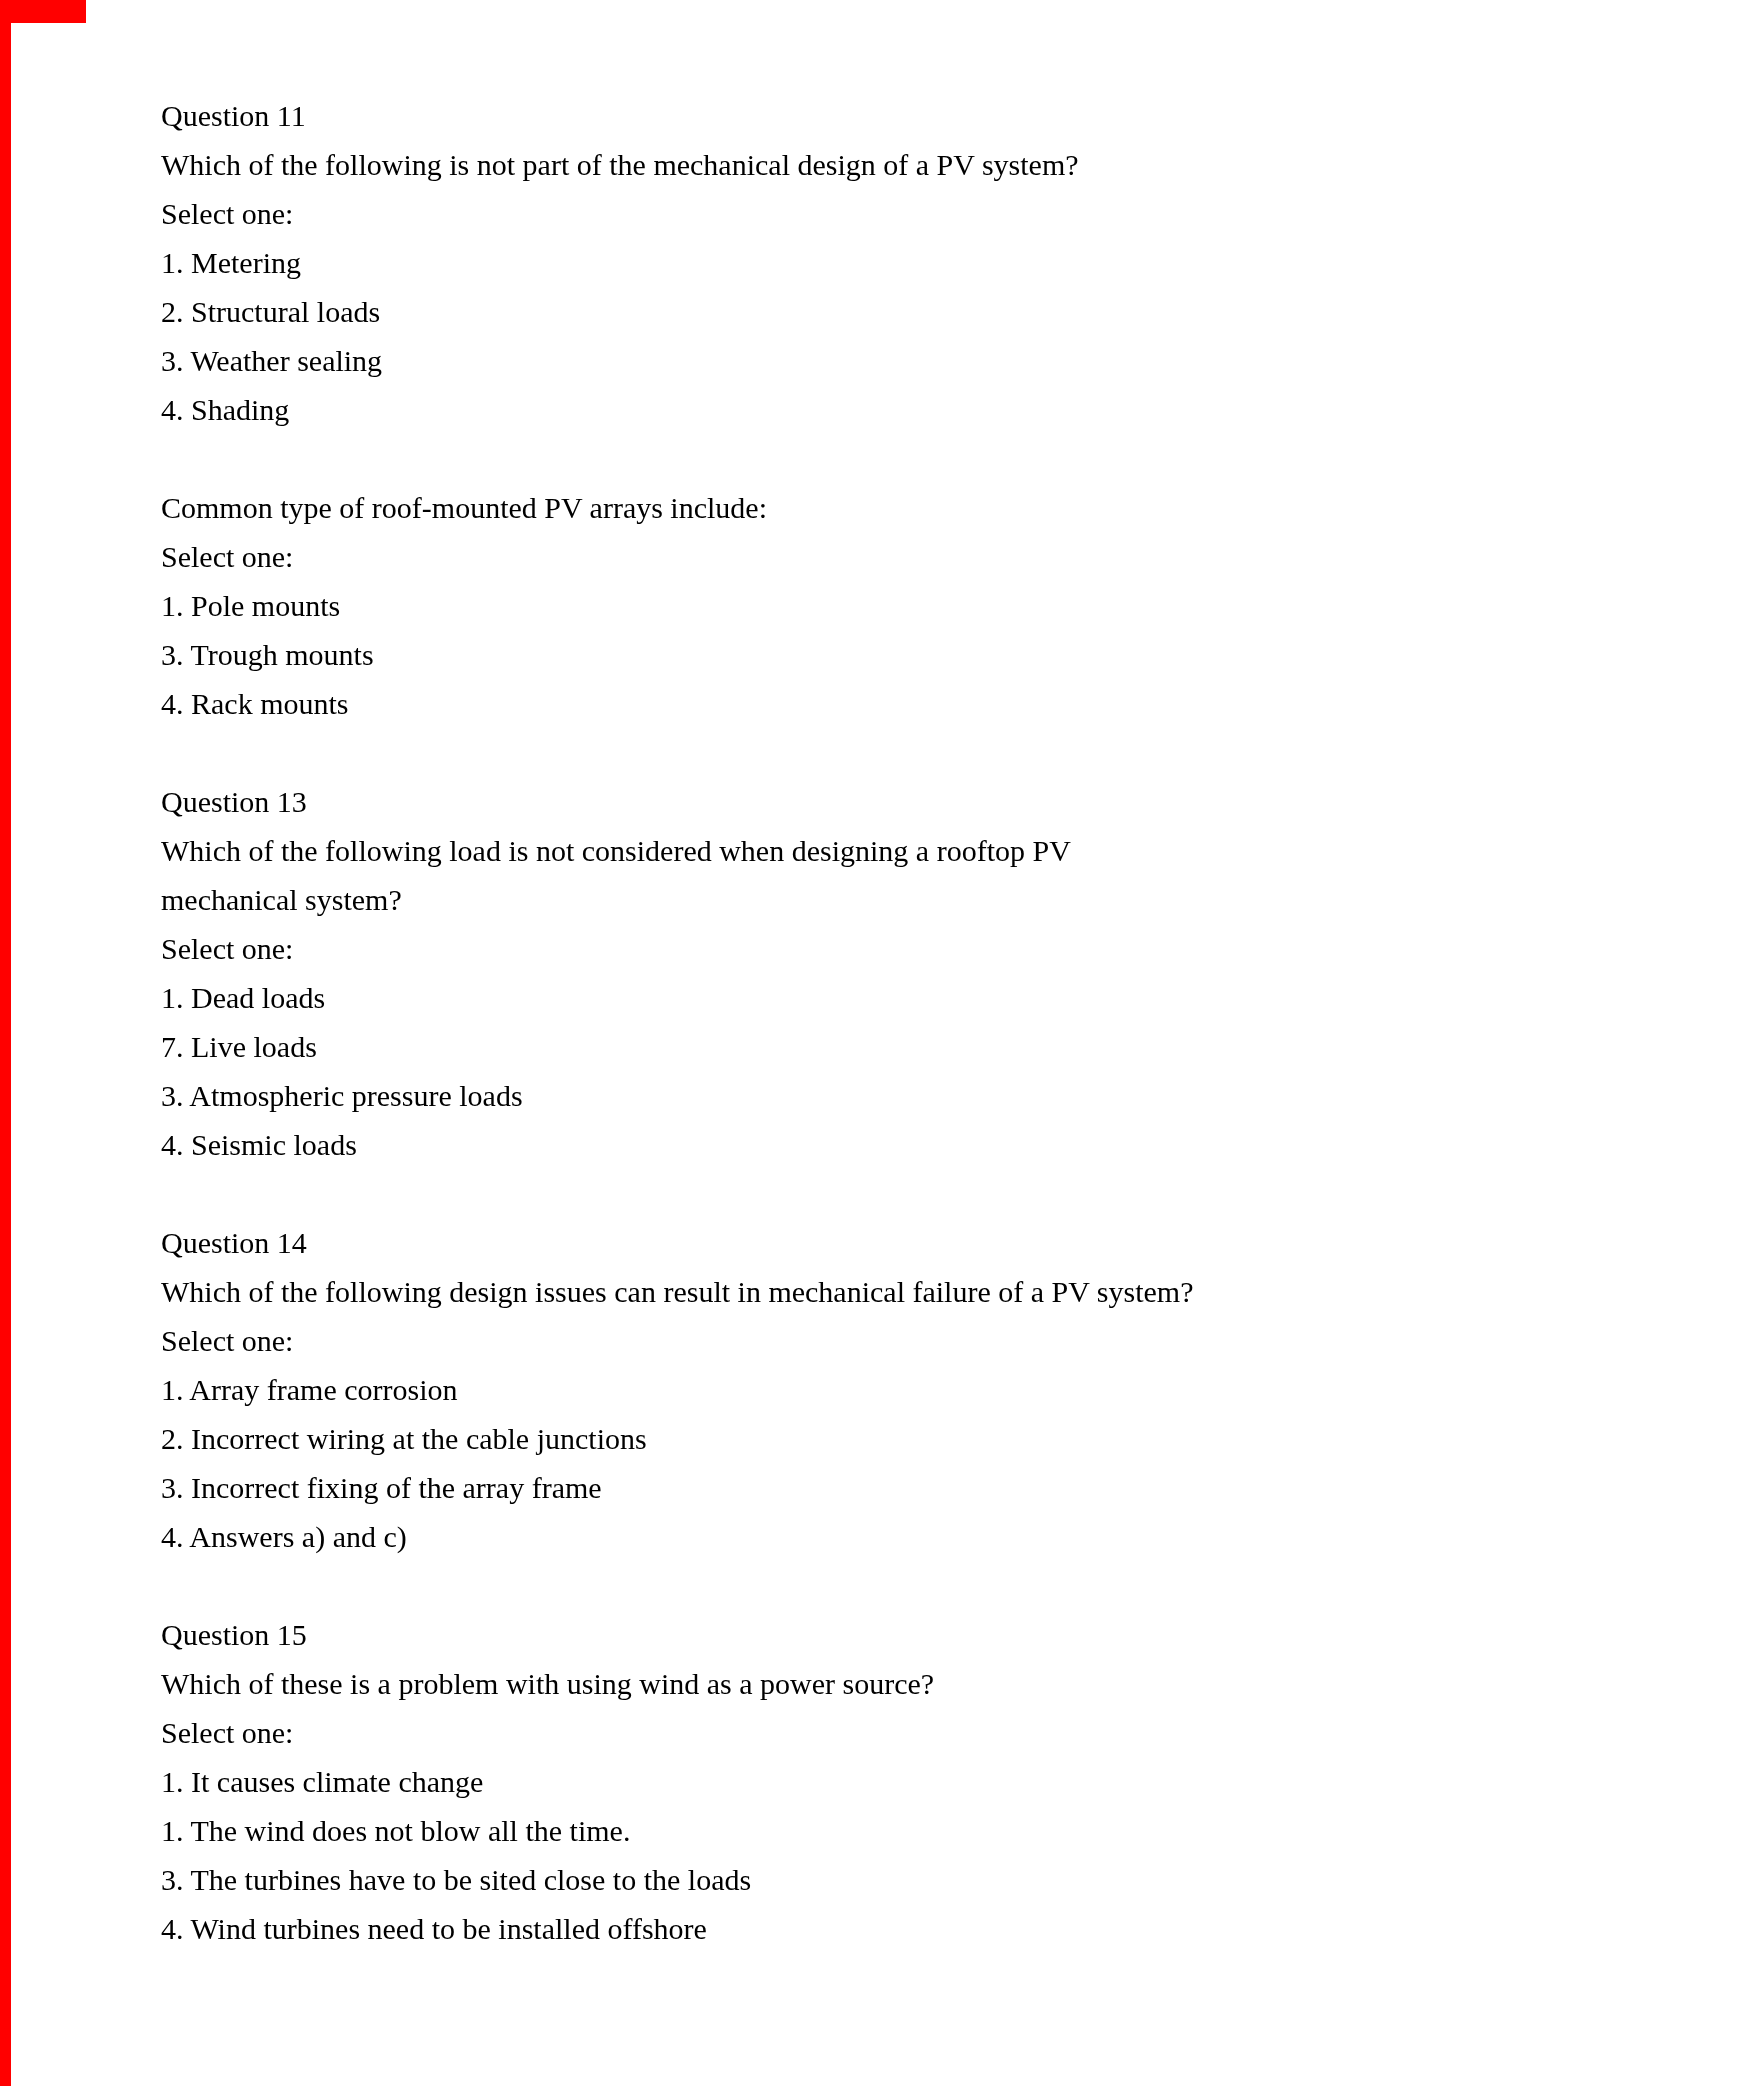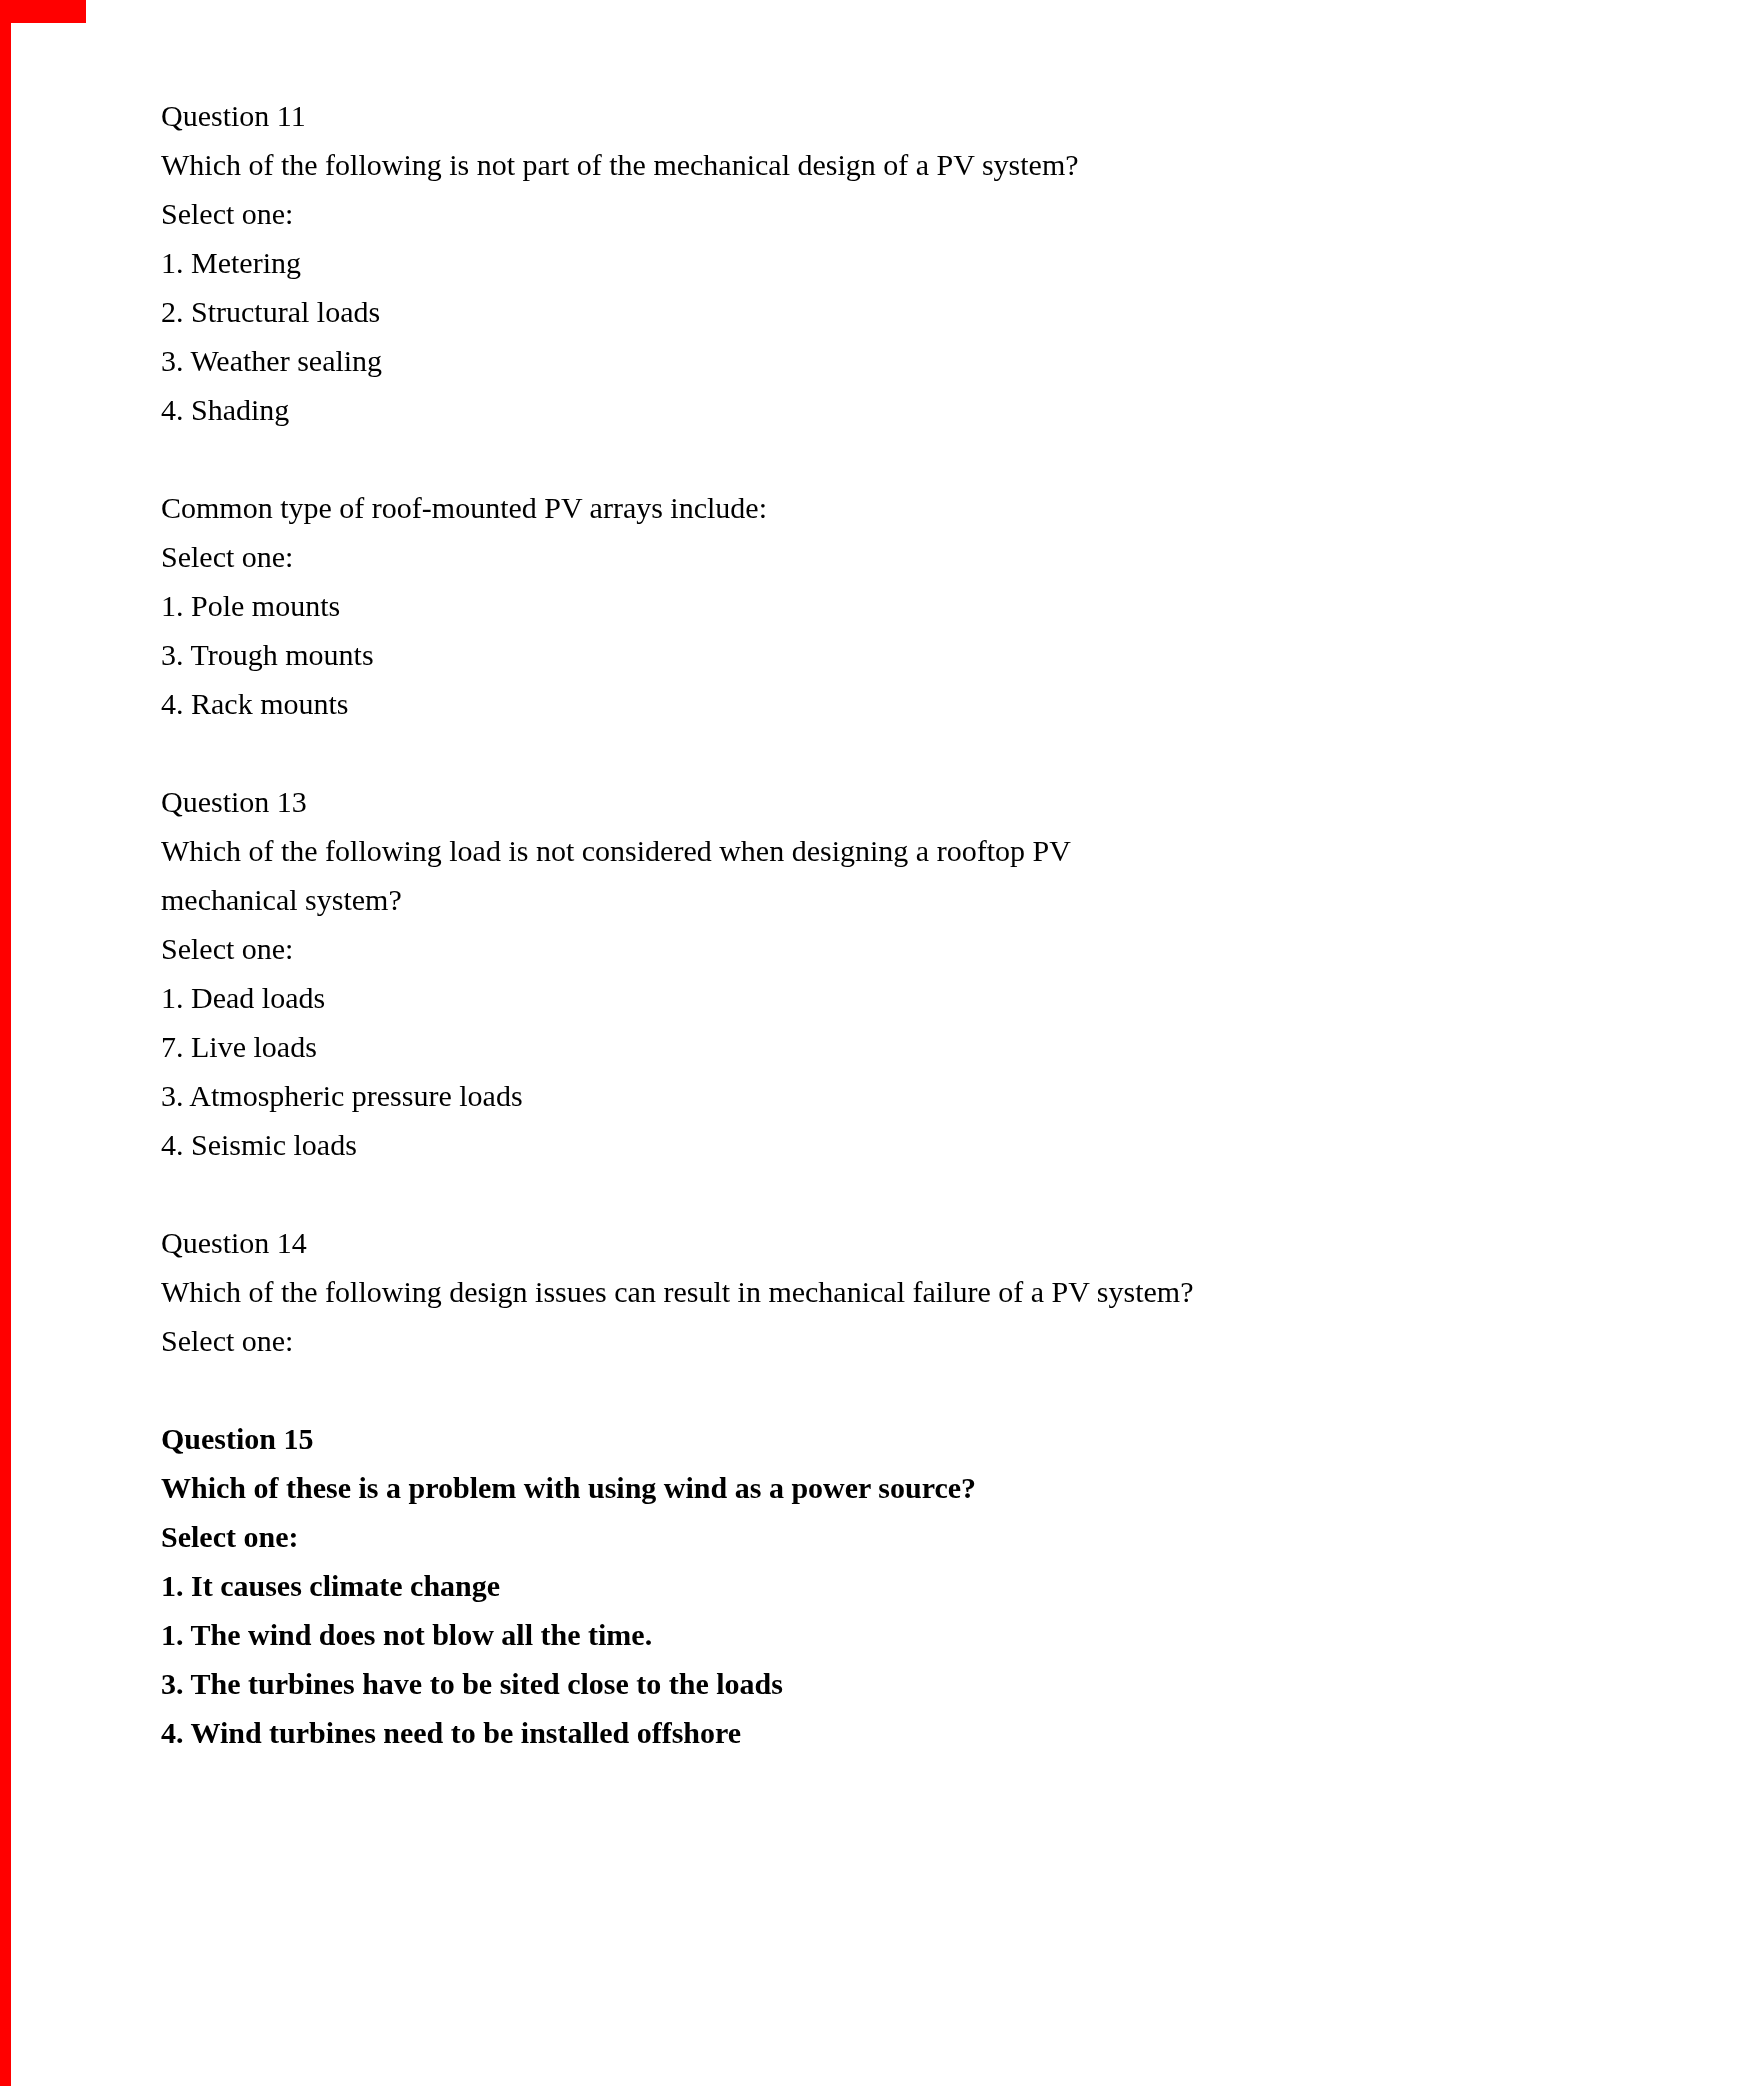--- a/index.html
+++ b/index.html
@@ -40,21 +40,20 @@
     top: 91px;
     width: 1528px;
     font-size: 30px;
     line-height: 49px;
   }
   .question {
     margin: 0 0 49px 0;
   }
   .question:last-child {
     margin-bottom: 12px;
-    font-weight: bold;
   }
   .q-title,
   .q-prompt,
   .q-select,
   .q-option {
     margin: 0;
     padding: 0;
   }
   .q-prompt {
     white-space: pre-line;
@@ -102,20 +101,26 @@
           <div class="q-option">7. Live loads</div>
           <div class="q-option">3. Atmospheric pressure loads</div>
           <div class="q-option">4. Seismic loads</div>
         </div>
   </section>
 
   <section class="question">
     <div class="q-title">Question 14</div>
     <div class="q-prompt">Which of the following design issues can result in mechanical failure of a PV system?</div>
     <div class="q-select">Select one:</div>
+    <div class="q-options">
+          <div class="q-option">1. Array frame corrosion</div>
+          <div class="q-option">2. Incorrect wiring at the cable junctions</div>
+          <div class="q-option">3. Incorrect fixing of the array frame</div>
+          <div class="q-option">4. Answers a) and c)</div>
+        </div>
   </section>
 
   <section class="question">
     <div class="q-title">Question 15</div>
     <div class="q-prompt">Which of these is a problem with using wind as a power source?</div>
     <div class="q-select">Select one:</div>
     <div class="q-options">
           <div class="q-option">1. It causes climate change</div>
           <div class="q-option">1. The wind does not blow all the time.</div>
           <div class="q-option">3. The turbines have to be sited close to the loads</div>

